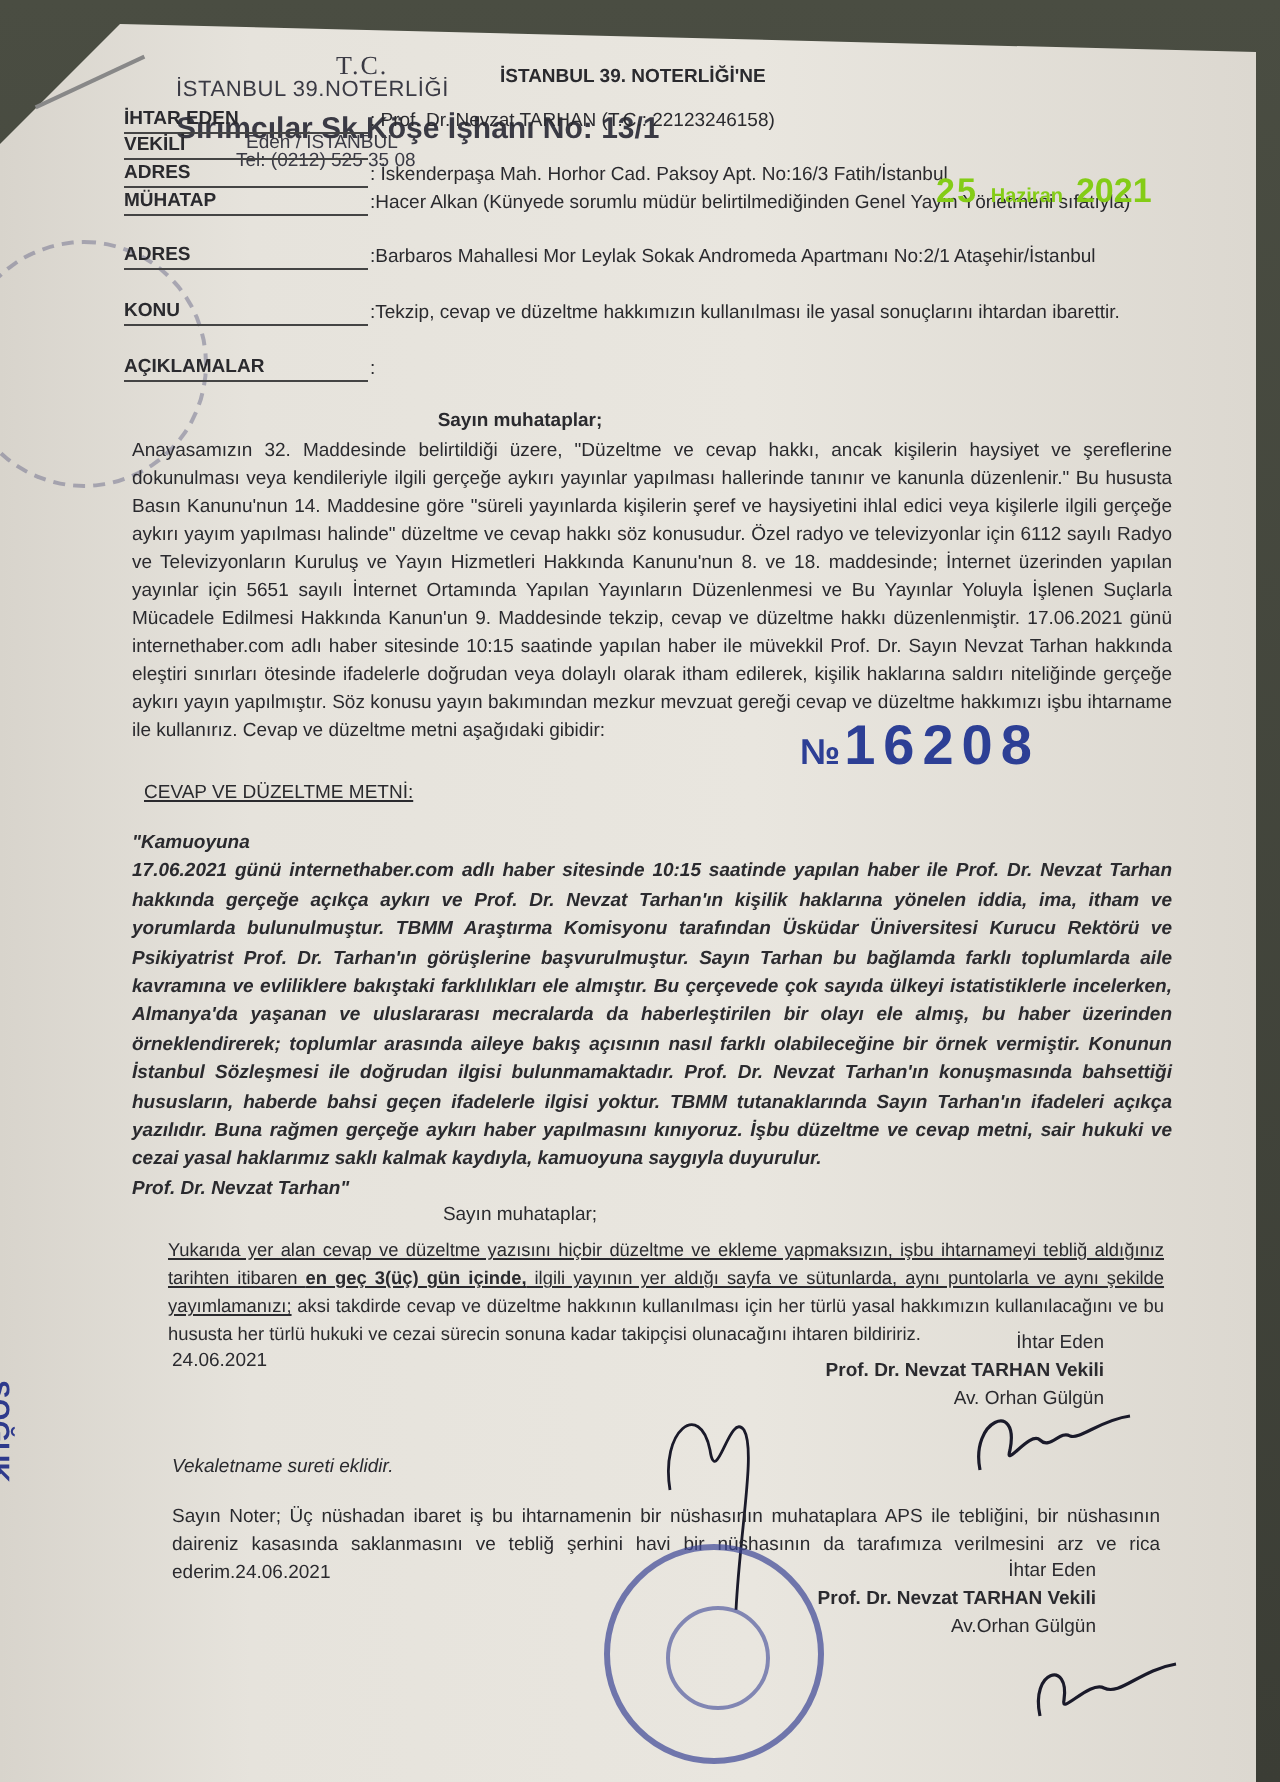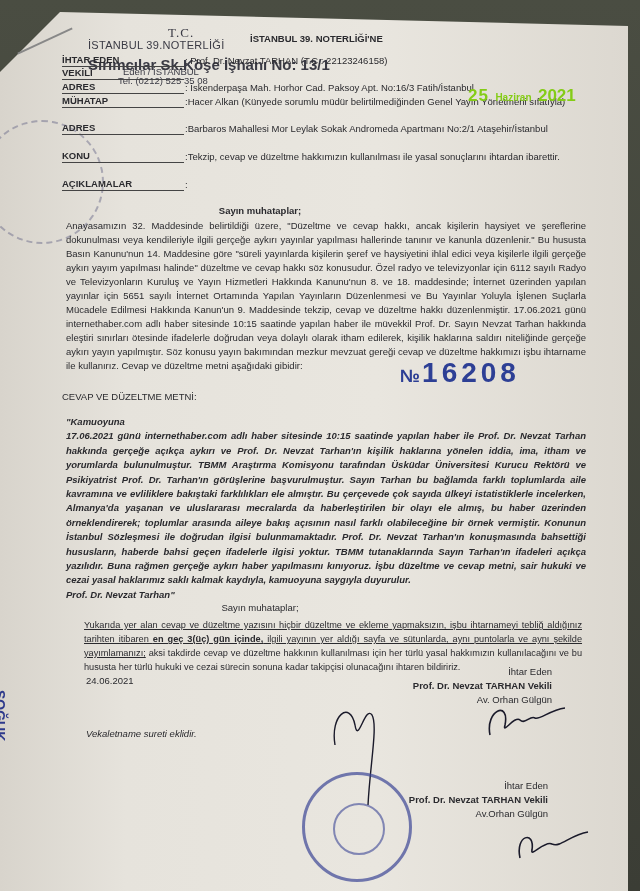--- a/index.html
+++ b/index.html
@@ -40,21 +40,21 @@
   .date-stamp .day { font-size: 17px; letter-spacing: 1px; }
   .date-stamp .month { font-size: 10px; margin: 0 2px; }
   .date-stamp .year { font-size: 17px; }
 
   .centered { position: absolute; left: 0; width: 520px; text-align: center; font-size: 9.5px; }
   .para {
     position: absolute; left: 66px; width: 520px; font-size: 9.5px; line-height: 14px; text-align: justify;
   }
   .italic { font-style: italic; font-weight: bold; }
   .para.quote { font-size: 9.5px; line-height: 14.4px; }
-  .heading-u { position: absolute; left: 62px; font-size: 9.5px; }
+  .heading-u { position: absolute; left: 72px; font-size: 9.5px; text-decoration: underline; }
   .para.warn { font-size: 9.2px; line-height: 14px; }
   .u { text-decoration: underline; }
   .b { font-weight: bold; }
 
   .no-stamp { position: absolute; left: 400px; top: 357px; color: #2d3f95; font-weight: bold; font-size: 28px; letter-spacing: 4px; white-space: nowrap; }
   .no-stamp .no { font-size: 18px; letter-spacing: 0; margin-right: 2px; }
 
   .sign-block { position: absolute; text-align: right; font-size: 9.5px; line-height: 14px; white-space: nowrap; }
   .sign-block .name { font-weight: bold; }
 
@@ -157,20 +157,21 @@
   <svg class="sig" style="left:480px; top:700px" width="90" height="40">
     <path d="M10 35 C 5 10, 30 0, 25 25 C 22 35, 35 15, 40 20 C 45 25, 50 15, 55 18 C 60 20, 70 10, 85 8" stroke="#1a1a2a" stroke-width="1.6" fill="none"></path>
   </svg>
 
   <div class="italic" style="position:absolute; left:86px; top:728px; font-size:9.5px; font-weight:normal">Vekaletname sureti eklidir.</div>
 
   <svg class="sig" style="left:330px; top:705px" width="60" height="110">
     <path d="M5 40 C 0 10, 20 -5, 25 20 C 28 40, 35 0, 42 10 C 48 20, 40 60, 38 100" stroke="#1a1a2a" stroke-width="1.4" fill="none"></path>
   </svg>
 
+  <div class="para" style="top:752px; left:86px; width:494px">Sayın Noter; Üç nüshadan ibaret iş bu ihtarnamenin bir nüshasının muhataplara APS ile tebliğini, bir nüshasının daireniz kasasında saklanmasını ve tebliğ şerhini havi bir nüshasının da tarafımıza verilmesini arz ve rica ederim.24.06.2021</div>
 
   <div class="round-stamp"></div>
 
   <div class="sign-block" style="right:92px; top:779px">
     <div>İhtar Eden</div>
     <div class="name">Prof. Dr. Nevzat TARHAN Vekili</div>
     <div>Av.Orhan Gülgün</div>
   </div>
 
   <svg class="sig" style="left:510px; top:820px" width="80" height="40">

